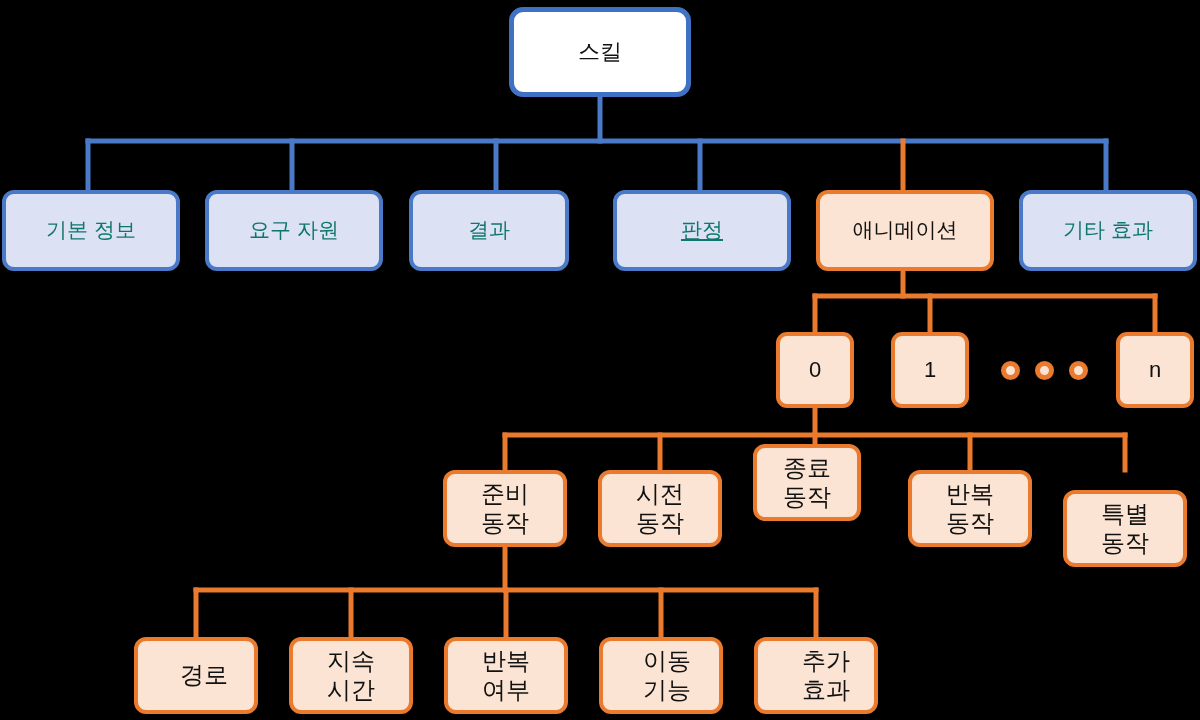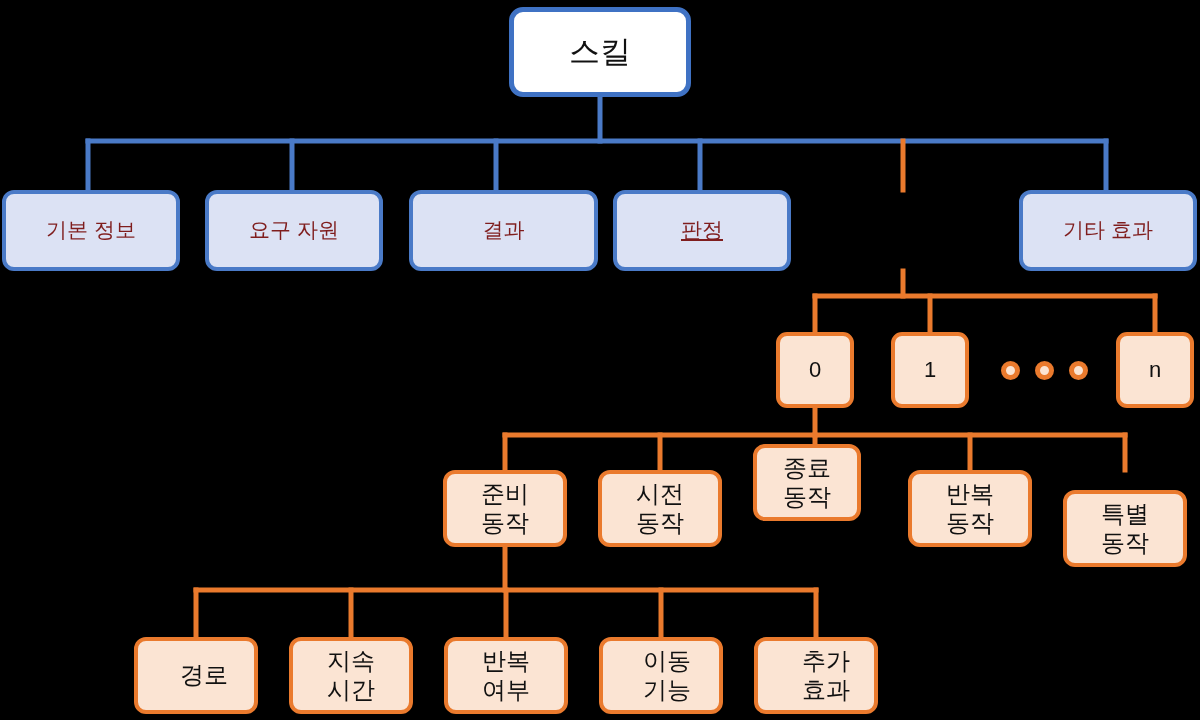--- a/index.html
+++ b/index.html
@@ -36,29 +36,29 @@
     border-style: solid;
     line-height: 1.18;
     white-space: pre-line;
     z-index: 2;
   }
   .node.root {
     background: #ffffff;
     border-color: #3f72c4;
     border-width: 5px;
     border-radius: 14px;
-    font-size: 31px;
+    font-size: 22px;
     color: #111111;
   }
   .node.blue {
     background: #dce2f4;
     border-color: #4a7ac7;
     border-width: 4px;
     font-size: 21px;
-    color: #7f1d1d;
+    color: #0f766e;
   }
   .node.orange {
     background: #fbe4d3;
     border-color: #ea7a2d;
     border-width: 4px;
     font-size: 21px;
     color: #111111;
   }
   .node.orange.idx {
     font-size: 22px;
@@ -114,22 +114,23 @@
       <path d="M506 590 L506 637"></path>
       <path d="M661 590 L661 637"></path>
       <path d="M816 590 L816 637"></path>
     </g>
   </svg>
 
   <div class="node root" style="left:509px; top:7px; width:182px; height:90px;">스킬</div>
 
   <div class="node blue" style="left:2px; top:190px; width:178px; height:81px;">기본 정보</div>
   <div class="node blue" style="left:205px; top:190px; width:178px; height:81px;">요구 자원</div>
-  <div class="node blue" style="left:409px; top:190px; width:189px; height:81px;">결과</div>
+  <div class="node blue" style="left:409px; top:190px; width:160px; height:81px;">결과</div>
   <div class="node blue" style="left:613px; top:190px; width:178px; height:81px;text-decoration:underline;">판정</div>
+  <div class="node orange" style="left:816px; top:190px; width:178px; height:81px;">애니메이션</div>
   <div class="node blue" style="left:1019px; top:190px; width:178px; height:81px;">기타 효과</div>
 
   <div class="node orange idx" style="left:776px; top:332px; width:78px; height:76px;">0</div>
   <div class="node orange idx" style="left:891px; top:332px; width:78px; height:76px;">1</div>
 
   <div class="dot" style="left:1001px; top:361px;"></div>
   <div class="dot" style="left:1035px; top:361px;"></div>
   <div class="dot" style="left:1069px; top:361px;"></div>
 
   <div class="node orange idx" style="left:1116px; top:332px; width:78px; height:76px;">n</div>

